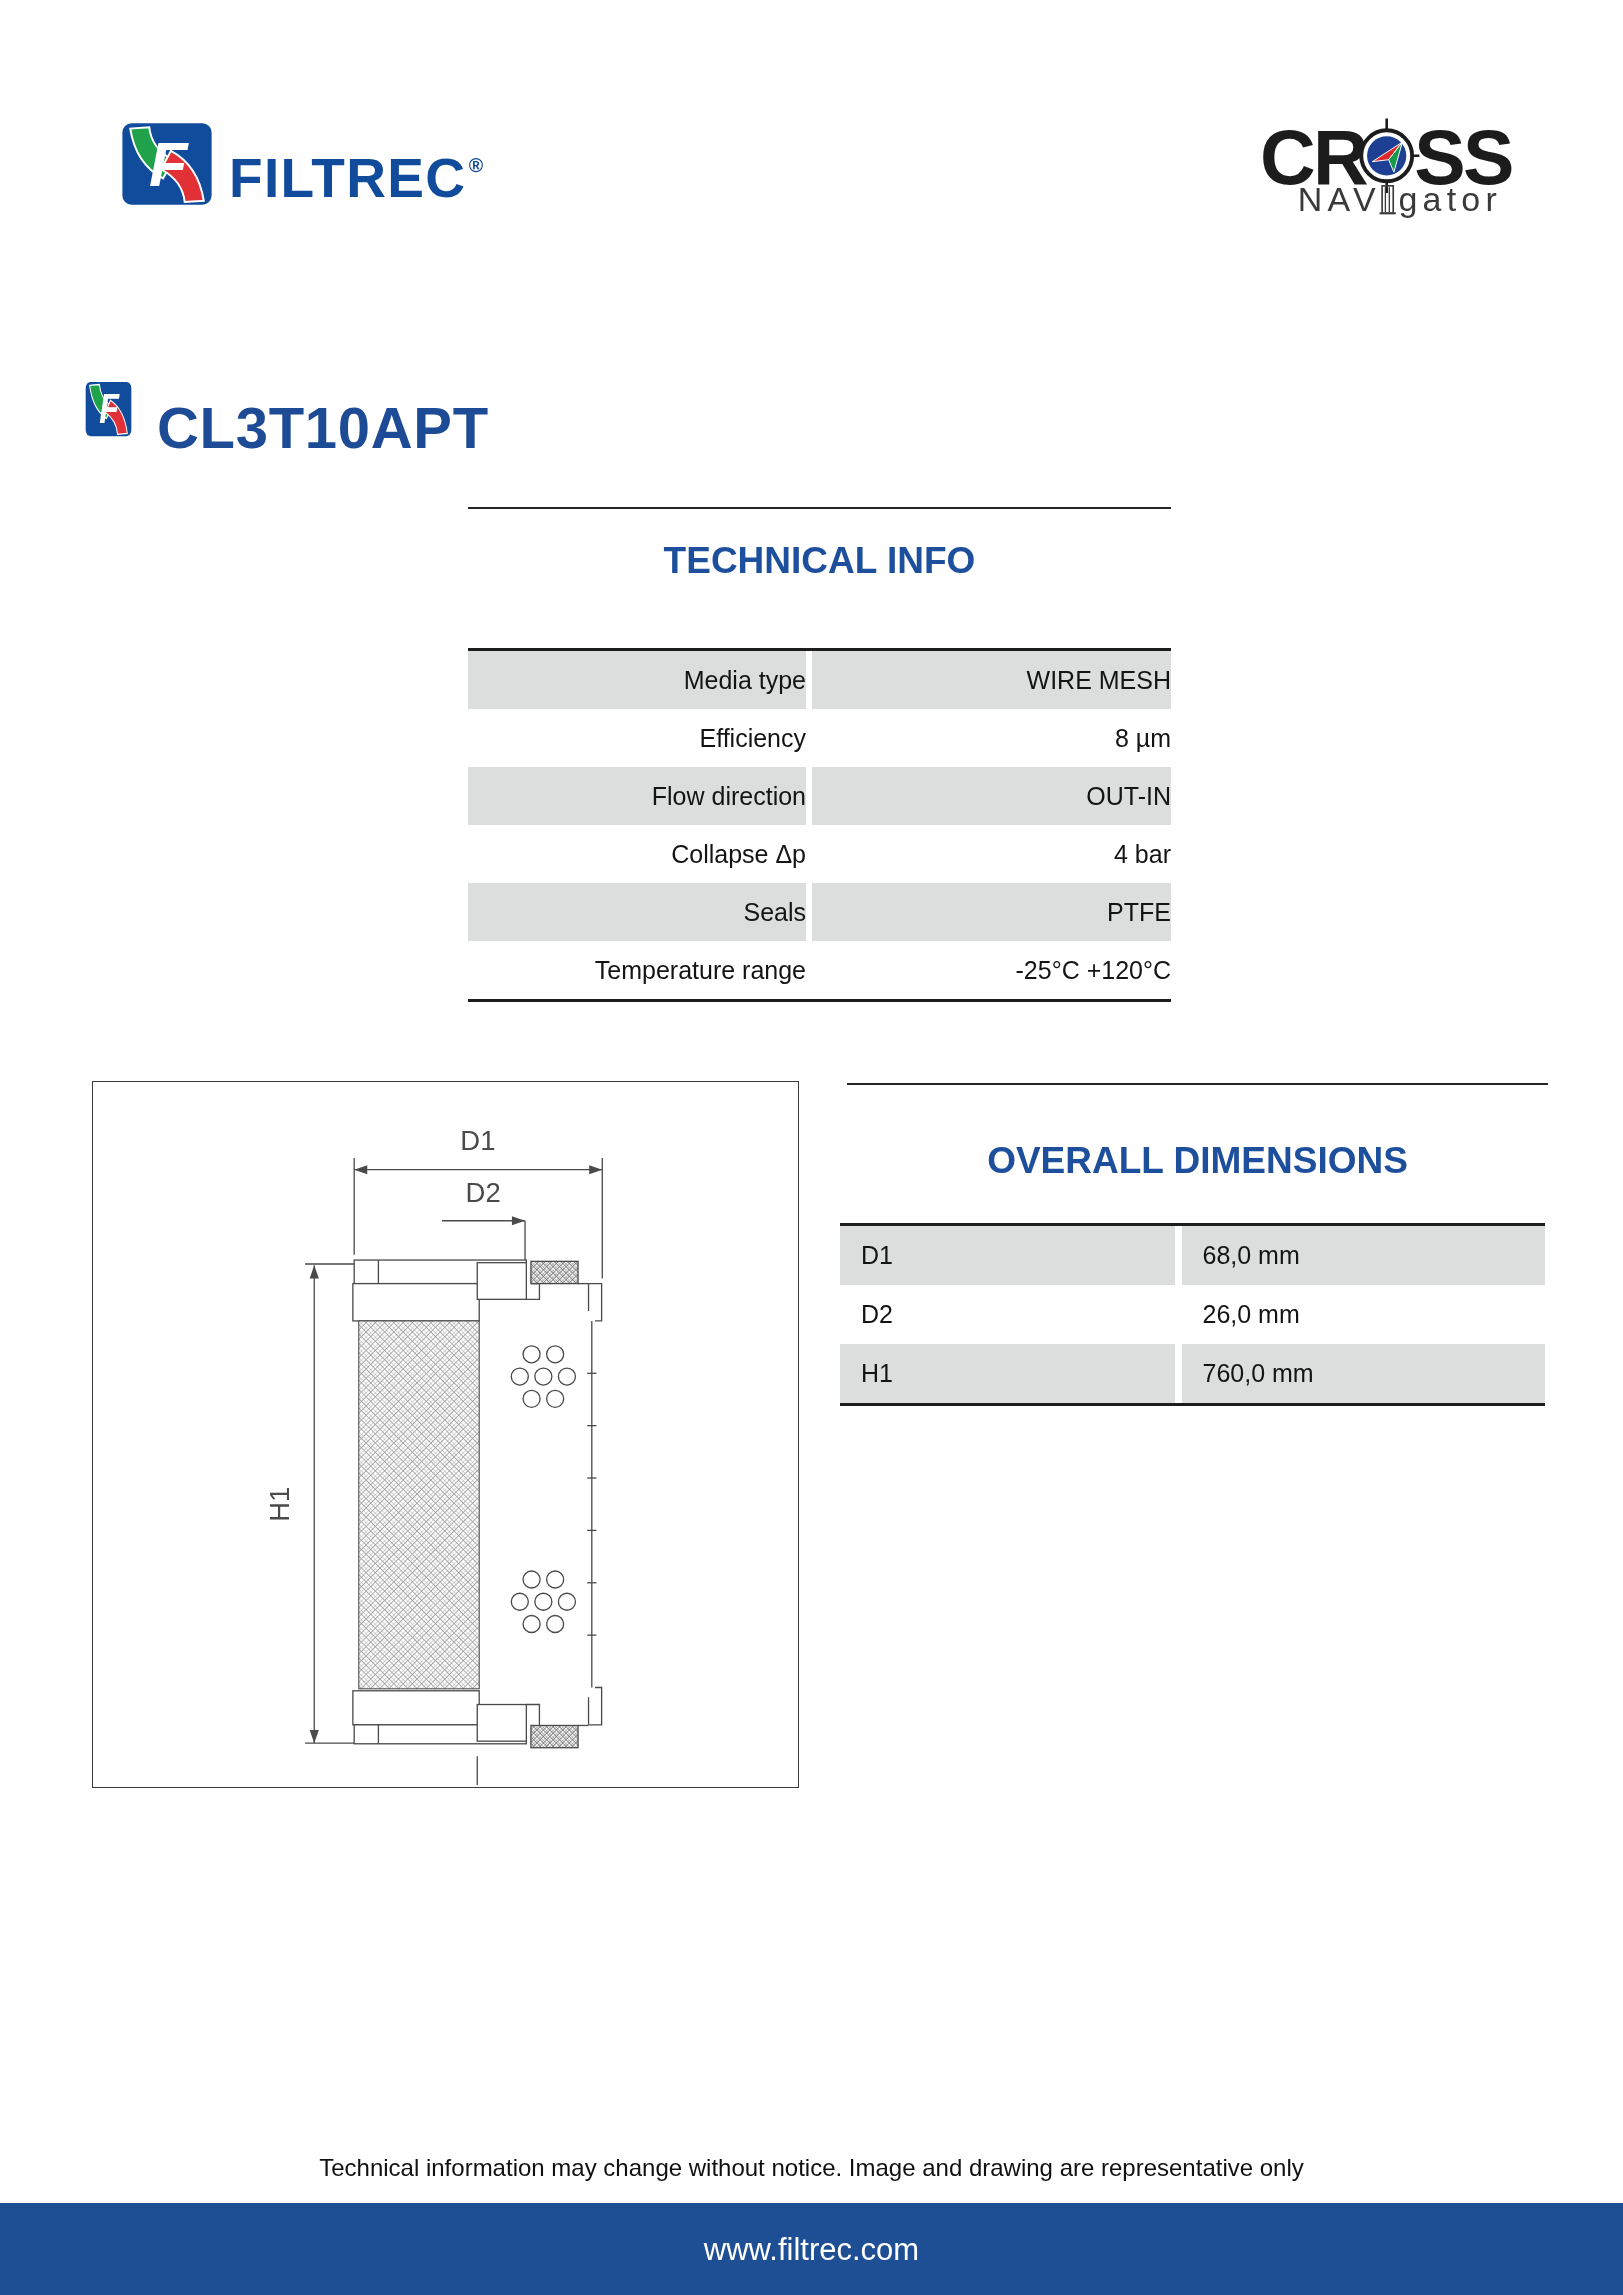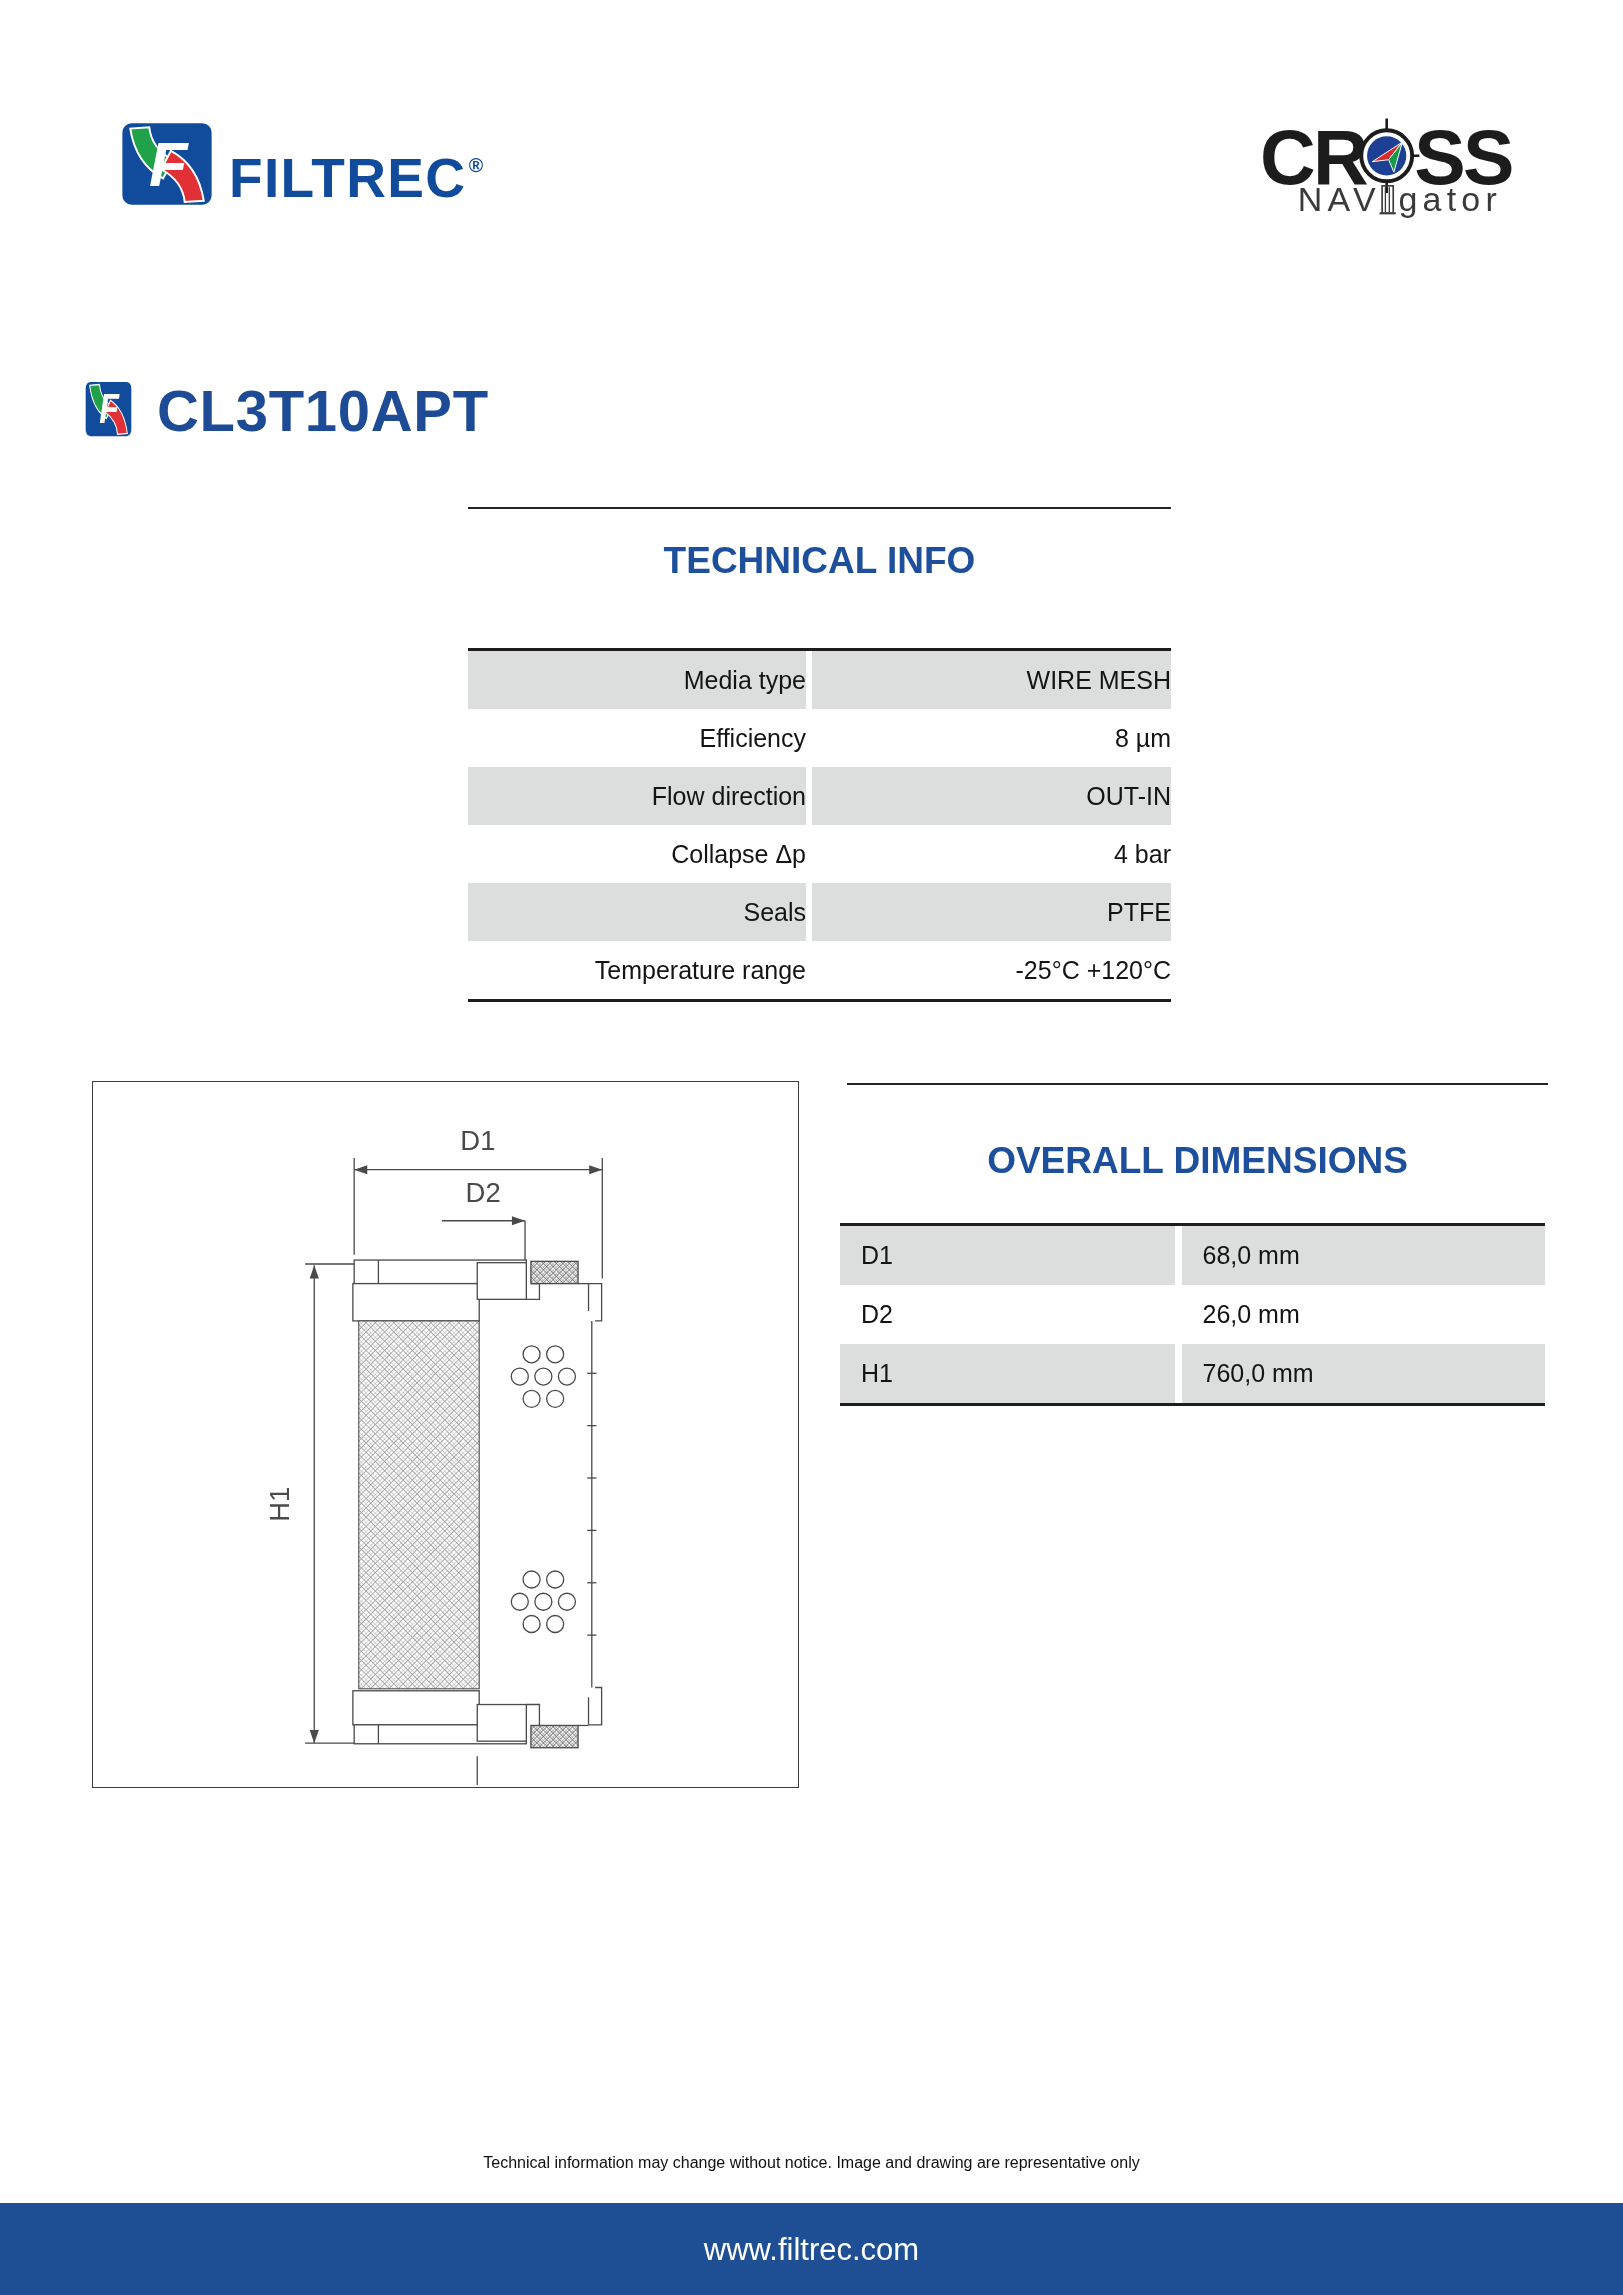--- a/index.html
+++ b/index.html
@@ -8,21 +8,21 @@
 
   
   .flogo{position:absolute;left:121px;top:122px;width:92px;height:84px;}
   .filtrec-word{position:absolute;left:229px;top:126px;font-size:55px;font-weight:bold;
                 color:#114c9c;letter-spacing:1.3px;line-height:79px;}
   .filtrec-word .reg{font-size:19.6px;vertical-align:25px;font-weight:bold;margin-left:2.6px;}
   .crosslogo{position:absolute;left:1256px;top:113px;width:281px;height:164px;}
 
   
   .prod-icon{position:absolute;left:85px;top:381px;width:47px;height:56px;}
-  .prod-title{position:absolute;left:157px;top:377px;font-size:58px;font-weight:bold;
+  .prod-title{position:absolute;left:157px;top:394px;font-size:58px;font-weight:bold;
               color:#1d4b96;letter-spacing:0.7px;}
 
   
   .rule{position:absolute;height:2px;background:#242424;}
   .rule-tech{left:468px;top:507px;width:703px;}
   .rule-dims{left:847px;top:1083px;width:701px;}
   .section-title{position:absolute;text-align:center;font-size:37px;font-weight:bold;
                  color:#1d4f9c;letter-spacing:0px;}
   .title-tech{left:468px;width:703px;top:540px;}
   .title-dims{left:847px;width:701px;top:1140px;}
@@ -42,21 +42,21 @@
   .val{flex:1;}
   .trow.gray .tcell{background:#dcdedd;}
 
   
   .drawbox{position:absolute;left:92px;top:1081px;width:705px;height:705px;
            border:1.3px solid #3a3a3a;background:#ffffff;}
   .drawbox svg{display:block;width:100%;height:100%;}
 
   
   .disclaimer{position:absolute;left:0;top:2154px;width:1623px;text-align:center;
-              font-size:16px;color:#101010;}
+              font-size:24px;color:#101010;}
   .footbar{position:absolute;left:0;top:2203px;width:1623px;height:93px;background:#1e4f94;}
   .footbar .site{display:block;text-align:center;line-height:93px;font-size:31px;color:#ffffff;}
 </style>
 </head>
 <body>
 
 <div class="page">
 
   <svg class="flogo" viewBox="0 0 140 128">
     <symbol id="flogo" viewBox="0 0 140 128">

